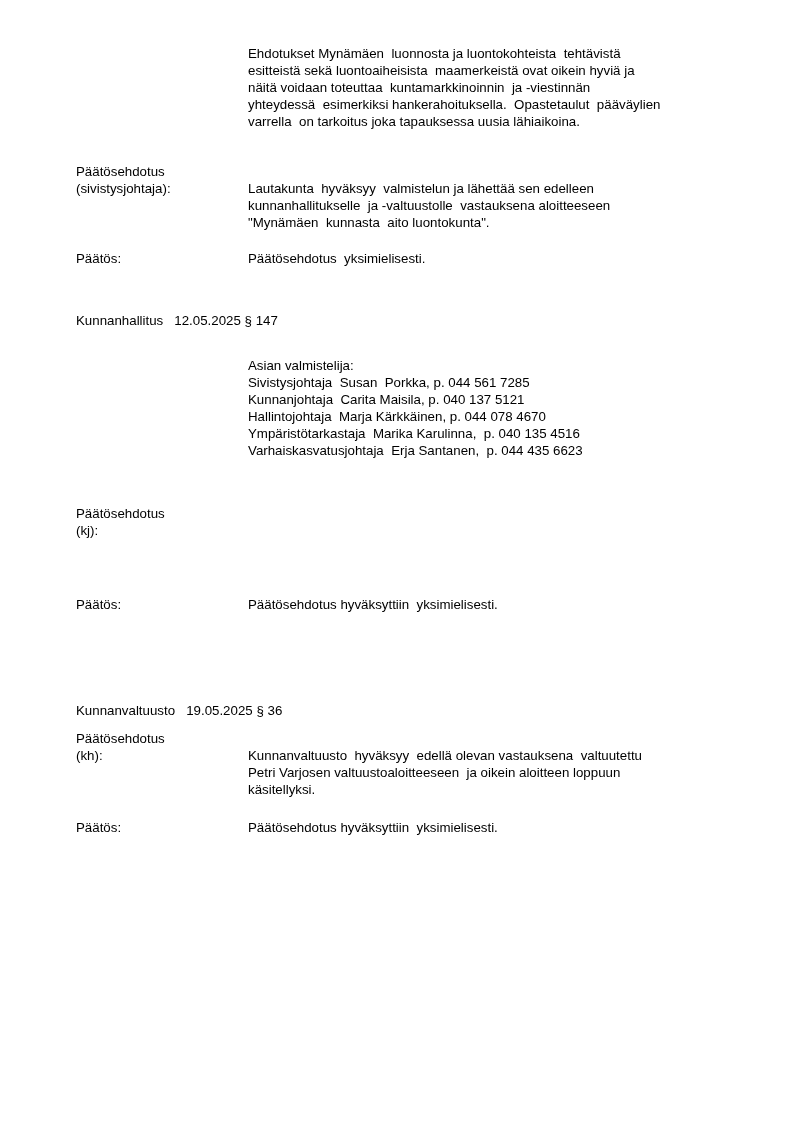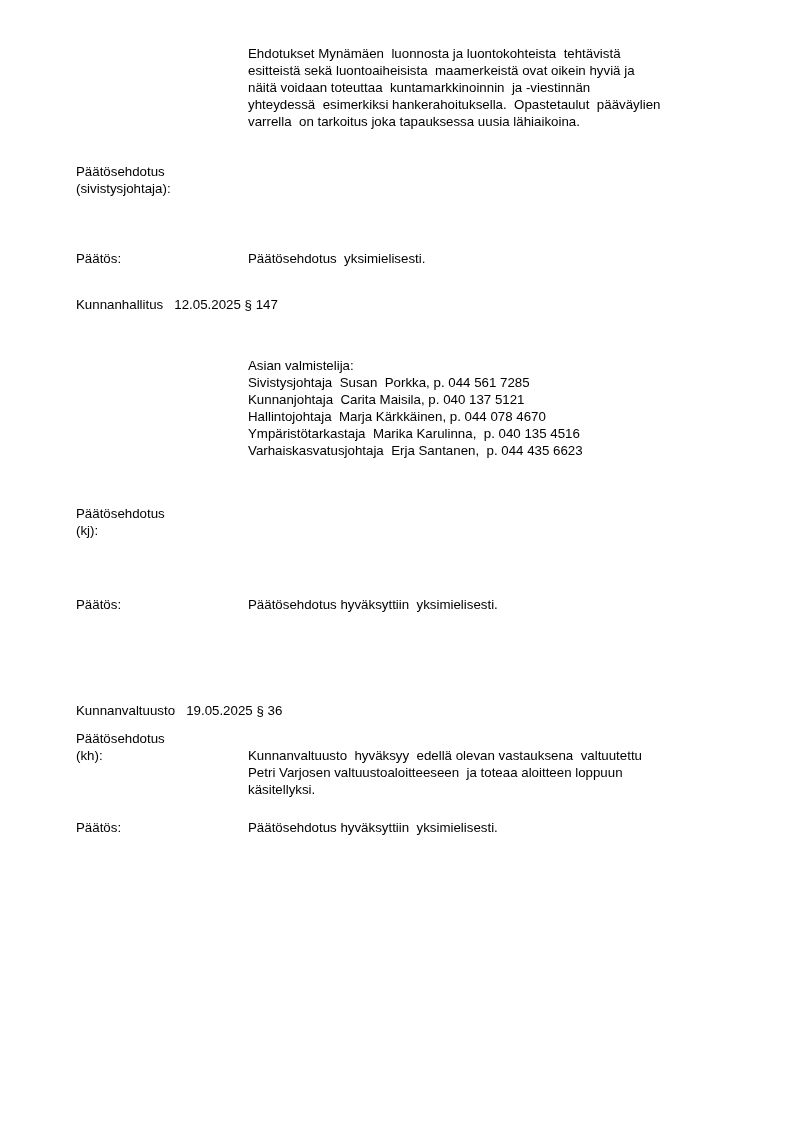--- a/index.html
+++ b/index.html
@@ -31,25 +31,28 @@
 <div class="page">
 
   <div class="block body-col" style="top:45px">Ehdotukset Mynämäen  luonnosta ja luontokohteista  tehtävistä
 esitteistä sekä luontoaiheisista  maamerkeistä ovat oikein hyviä ja
 näitä voidaan toteuttaa  kuntamarkkinoinnin  ja -viestinnän
 yhteydessä  esimerkiksi hankerahoituksella.  Opastetaulut  pääväylien
 varrella  on tarkoitus joka tapauksessa uusia lähiaikoina.</div>
 
   <div class="block label-col" style="top:163px">Päätösehdotus
 (sivistysjohtaja):</div>
+  <div class="block body-col" style="top:180px">Lautakunta  hyväksyy  valmistelun ja lähettää sen edelleen
+kunnanhallitukselle  ja -valtuustolle  vastauksena aloitteeseen
+"Mynämäen  kunnasta  aito luontokunta".</div>
 
   <div class="block label-col" style="top:250px">Päätös:</div>
   <div class="block body-col" style="top:250px">Päätösehdotus  yksimielisesti.</div>
 
-  <div class="block label-col" style="top:296px; width:400px">Kunnanhallitus   12.05.2025 § 147</div>
+  <div class="block label-col" style="top:312px; width:400px">Kunnanhallitus   12.05.2025 § 147</div>
 
   <div class="block body-col" style="top:357px">Asian valmistelija:
 Sivistysjohtaja  Susan  Porkka, p. 044 561 7285
 Kunnanjohtaja  Carita Maisila, p. 040 137 5121
 Hallintojohtaja  Marja Kärkkäinen, p. 044 078 4670
 Ympäristötarkastaja  Marika Karulinna,  p. 040 135 4516
 Varhaiskasvatusjohtaja  Erja Santanen,  p. 044 435 6623</div>
 
   <div class="block label-col" style="top:505px">Päätösehdotus
 (kj):</div>
@@ -57,19 +60,19 @@
   <div class="block label-col" style="top:596px">Päätös:</div>
   <div class="block body-col" style="top:596px">Päätösehdotus hyväksyttiin  yksimielisesti.</div>
 
   <div class="block label-col" style="top:668px; width:400px">
     <div>Kunnanvaltuusto   19.05.2025 § 36</div>
   </div>
 
   <div class="block label-col" style="top:730px">Päätösehdotus
 (kh):</div>
   <div class="block body-col" style="top:747px">Kunnanvaltuusto  hyväksyy  edellä olevan vastauksena  valtuutettu
-Petri Varjosen valtuustoaloitteeseen  ja toteaa aloitteen loppuun
+Petri Varjosen valtuustoaloitteeseen  ja oikein aloitteen loppuun
 käsitellyksi.</div>
 
   <div class="block label-col" style="top:819px">Päätös:</div>
   <div class="block body-col" style="top:819px">Päätösehdotus hyväksyttiin  yksimielisesti.</div>
 
 </div>
 
 </body></html>

